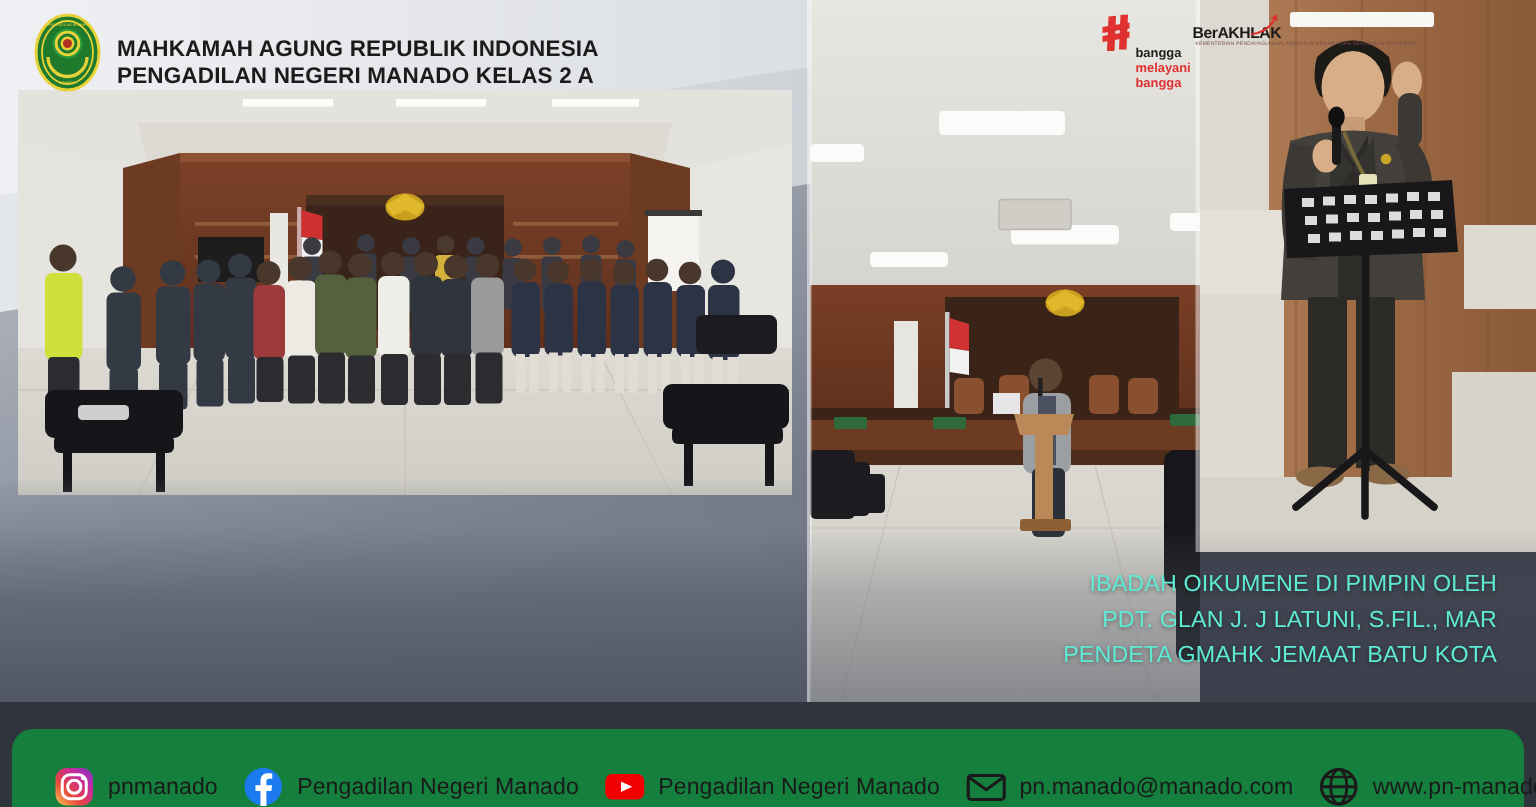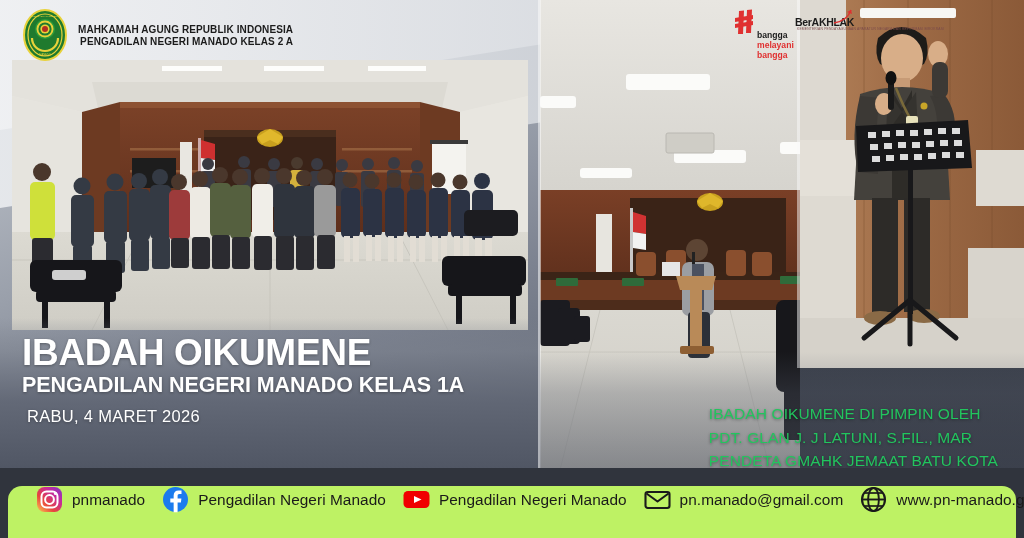--- a/index.html
+++ b/index.html
@@ -42,25 +42,24 @@
   .emblem {
     position: absolute; left: 20px; top: 8px;
     width: 50px; height: 54px;
     z-index: 6;
   }
   .header-text {
     position: absolute; left: 78px; top: 24px;
     z-index: 6;
     color: #1b1b1b;
     font-weight: bold;
-    font-size: 10px;
+    font-size: 15px;
     letter-spacing: .1px;
     line-height: 1.22;
     white-space: nowrap;
-    text-align: right;
   }
 
   
   .photo-group {
     position: absolute;
     left: 12px; top: 60px;
     width: 516px; height: 270px;
     overflow: hidden;
     background: #d8d6cf;
     z-index: 4;
@@ -146,52 +145,51 @@
   }
   .akhlak-swoosh {
     position:absolute; left:100px; top:3px; width:22px; height:16px;
   }
 
   
   .caption-right {
     position: absolute;
     right: 26px; top: 378px;
     z-index: 8;
-    color: #22c55e;
+    color: #5eead4;
     font-size: 15.5px;
     line-height: 1.52;
-    text-align: left;
+    text-align: right;
     letter-spacing: .1px;
     text-shadow: 0 1px 3px rgba(0,0,0,.40);
     white-space: nowrap;
-    margin-top: 24px;
   }
 
   
   .caption-veil {
     position:absolute; left:540px; top:352px; width:484px; height:118px;
     background: linear-gradient(180deg, rgba(90,96,110,0) 0%, rgba(86,92,106,.30) 35%, rgba(72,78,92,.55) 100%);
     z-index:7; pointer-events:none;
   }
 
   
   .footer-dark {
     position: absolute;
     left: 0; bottom: 0; width: 1024px; height: 70px;
     background: #30343d;
     z-index: 10;
   }
   .footer-bar {
     position: absolute;
     left: 8px; bottom: 0; width: 1008px; height: 52px;
-    background: #bef264;
+    background: #15803d;
     border-radius: 14px 14px 0 0;
     z-index: 11;
     display: flex;
-    align-items: flex-start;
+    align-items: flex-end;
     padding-left: 28px;
   }
   .fitem { display: flex; align-items: center; }
   .fitem + .fitem { margin-left: 17px; }
   .ftext {
     font-size: 15.4px; color: #1a1a1a;
     margin-left: 9px; white-space: nowrap;
     letter-spacing: .05px;
   }
   .ficon { width: 27px; height: 27px; flex: 0 0 27px; display:block; }
@@ -669,25 +667,20 @@
       <div class="w3">bangga</div>
     </div>
     <div class="akhlak-over">BerAKHLAK</div>
     <div class="akhlak-tiny">KEMENTERIAN PENDAYAGUNAAN APARATUR NEGARA DAN REFORMASI BIROKRASI</div>
     <svg class="akhlak-swoosh" viewBox="0 0 22 16">
       <path d="M1 14 Q14 12 18 1" stroke="#E03030" stroke-width="1.4" fill="none"></path>
       <path d="M18 1 L14 3 L19 5 Z" fill="#E03030"></path>
     </svg>
   </div>
 
-  <div class="title-block">
-    <div class="title-main">IBADAH OIKUMENE</div>
-    <div class="title-sub">PENGADILAN NEGERI MANADO KELAS 1A</div>
-    <div class="title-date">RABU, 4 MARET 2026</div>
-  </div>
 
   <div class="caption-right">
     <div>IBADAH OIKUMENE DI PIMPIN OLEH</div>
     <div>PDT. GLAN J. J  LATUNI, S.FIL., MAR</div>
     <div>PENDETA  GMAHK JEMAAT BATU KOTA</div>
   </div>
 
   <div class="footer-dark"></div>
   <div class="footer-bar">
 
@@ -723,21 +716,21 @@
         <polygon points="11,10 18.5,13.5 11,17" fill="#ffffff"></polygon>
       </svg>
       <span class="ftext">Pengadilan Negeri Manado</span>
     </div>
 
     <div class="fitem">
       <svg class="ficon" viewBox="0 0 27 27">
         <rect x="1.5" y="6" width="24" height="16" rx="2.2" fill="none" stroke="#1a1a1a" stroke-width="2.1"></rect>
         <path d="M2.5 7.5 L13.5 15.5 L24.5 7.5" fill="none" stroke="#1a1a1a" stroke-width="2.1" stroke-linejoin="round"></path>
       </svg>
-      <span class="ftext">pn.manado@gmail.com</span>
+      <span class="ftext">pn.manado@manado.com</span>
     </div>
 
     <div class="fitem">
       <svg class="ficon" viewBox="0 0 27 27">
         <circle cx="13.5" cy="13.5" r="11.5" fill="none" stroke="#1a1a1a" stroke-width="2.1"></circle>
         <ellipse cx="13.5" cy="13.5" rx="5.4" ry="11.5" fill="none" stroke="#1a1a1a" stroke-width="1.9"></ellipse>
         <line x1="2" y1="13.5" x2="25" y2="13.5" stroke="#1a1a1a" stroke-width="1.9"></line>
         <line x1="4.4" y1="7" x2="22.6" y2="7" stroke="#1a1a1a" stroke-width="1.7"></line>
         <line x1="4.4" y1="20" x2="22.6" y2="20" stroke="#1a1a1a" stroke-width="1.7"></line>
       </svg>

